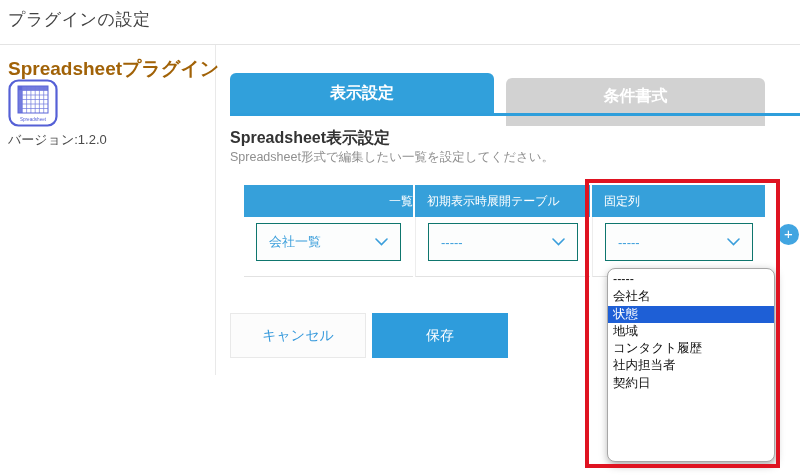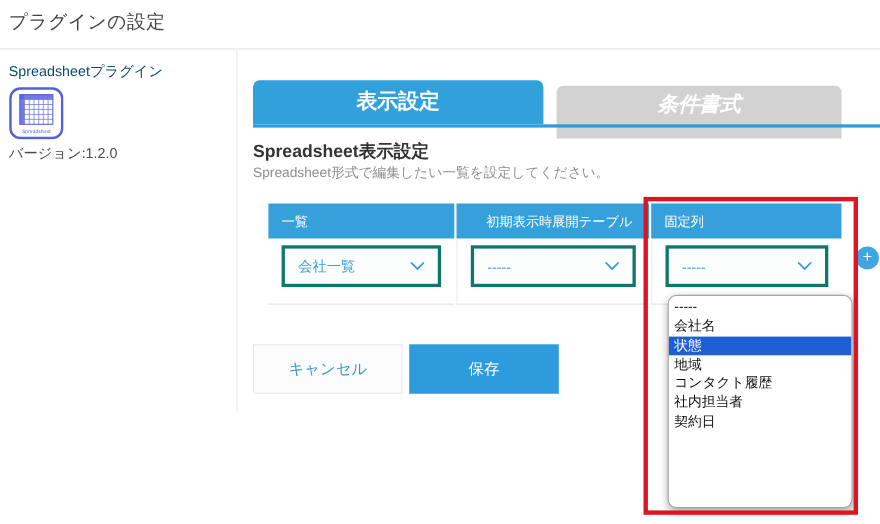--- a/index.html
+++ b/index.html
@@ -9,44 +9,44 @@
     -webkit-font-smoothing:antialiased;
   }
   .abs{position:absolute;}
 
   
   #page-title{left:8px;top:8px;font-size:17px;color:#414141;letter-spacing:.5px;}
   #h-divider{left:0;top:44px;width:800px;height:1px;background:#e4e4e4;}
   #v-divider{left:215px;top:45px;width:1px;height:330px;background:#e9e9e9;}
 
   
-  #plugin-name{left:8px;top:56px;font-size:13px;font-weight:normal;color:#0c4a6e;}
+  #plugin-name{left:8px;top:56px;font-size:19px;font-weight:bold;color:#a16207;}
   #plugin-icon{left:8px;top:79px;width:50px;height:48px;}
   #plugin-version{left:8px;top:131px;font-size:13px;color:#4a4a4a;}
 
   
-  .tab{border-radius:6px 6px 0 0;color:#fff;font-size:19px;font-weight:bold;
+  .tab{border-radius:6px 6px 0 0;color:#fff;font-size:16px;font-weight:bold;
        text-align:center;cursor:pointer;}
   #tab-display{left:230px;top:73px;width:264px;height:40px;line-height:40px;background:#31a0db;}
-  #tab-condition{left:506px;top:78px;width:259px;height:48px;line-height:35px;background:#d2d2d2;font-style:italic;}
+  #tab-condition{left:506px;top:78px;width:259px;height:48px;line-height:35px;background:#d2d2d2;}
   #tab-underline{left:230px;top:113px;width:570px;height:3px;background:#2e9edb;}
 
   
   #section-title{left:230px;top:128px;font-size:16px;font-weight:bold;color:#333;}
   #section-desc{left:230px;top:149px;font-size:12.5px;color:#8f8f8f;}
 
   
   #config-table{left:244px;top:185px;width:521px;display:flex;gap:2px;}
   .col{display:flex;flex-direction:column;}
-  .col.c0{width:169px;} .col.c1{width:175px;text-align:center;} .col.c2{width:173px;}
+  .col.c0{width:169px;text-align:right;} .col.c1{width:175px;} .col.c2{width:173px;}
   .col-header{height:32px;line-height:32px;background:#36a0da;color:#fff;
               font-size:12px;padding-left:12px;box-sizing:border-box;}
   .col-body{height:60px;background:#fff;border-bottom:1px solid #e2e2e2;box-sizing:border-box;}
   .col.c1 .col-body,.col.c2 .col-body{border-left:1px solid #ededed;}
-  .select-box{margin:6px 12px 0 12px;height:38px;border:3px solid #0f766e;background:#fcfdfd;
+  .select-box{margin:6px 12px 0 12px;height:38px;border:1px solid #0f766e;background:#fcfdfd;
               display:flex;align-items:center;justify-content:space-between;
               padding:0 12px;box-sizing:border-box;color:#3a9edb;font-size:13px;cursor:pointer;}
   .chev{display:flex;align-items:center;}
 
   
   #add-button{left:778px;top:224px;width:21px;height:21px;border-radius:50%;
               background:#41a5e1;color:#fff;font-size:15px;line-height:20px;
               text-align:center;cursor:pointer;z-index:3;}
 
   

